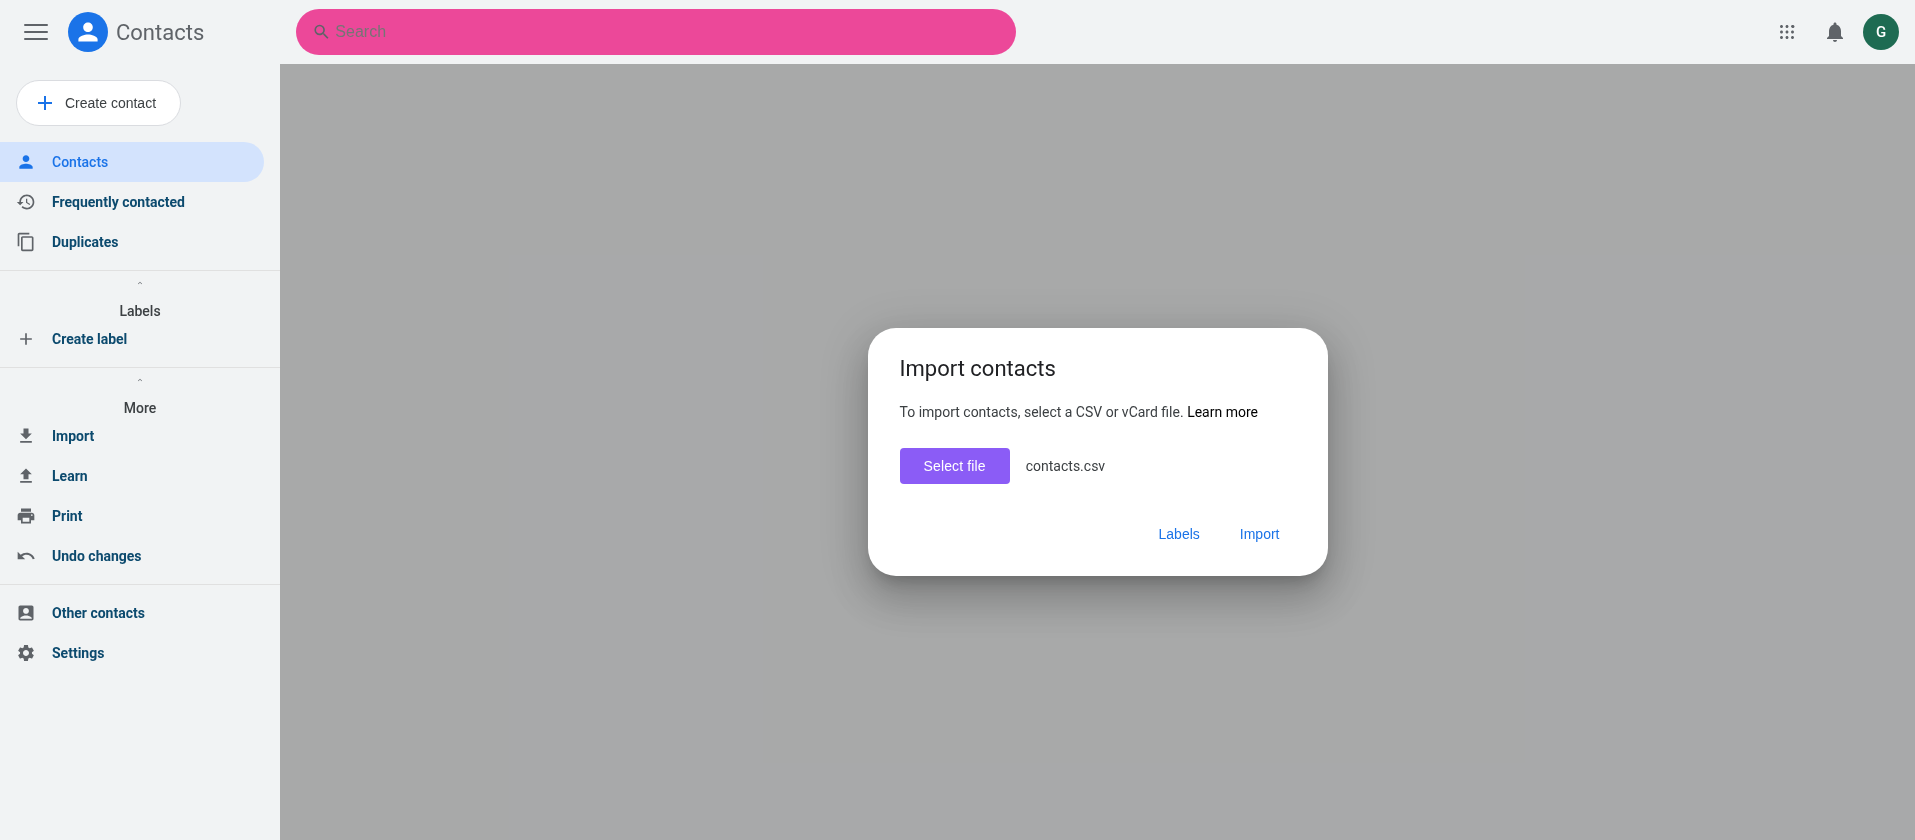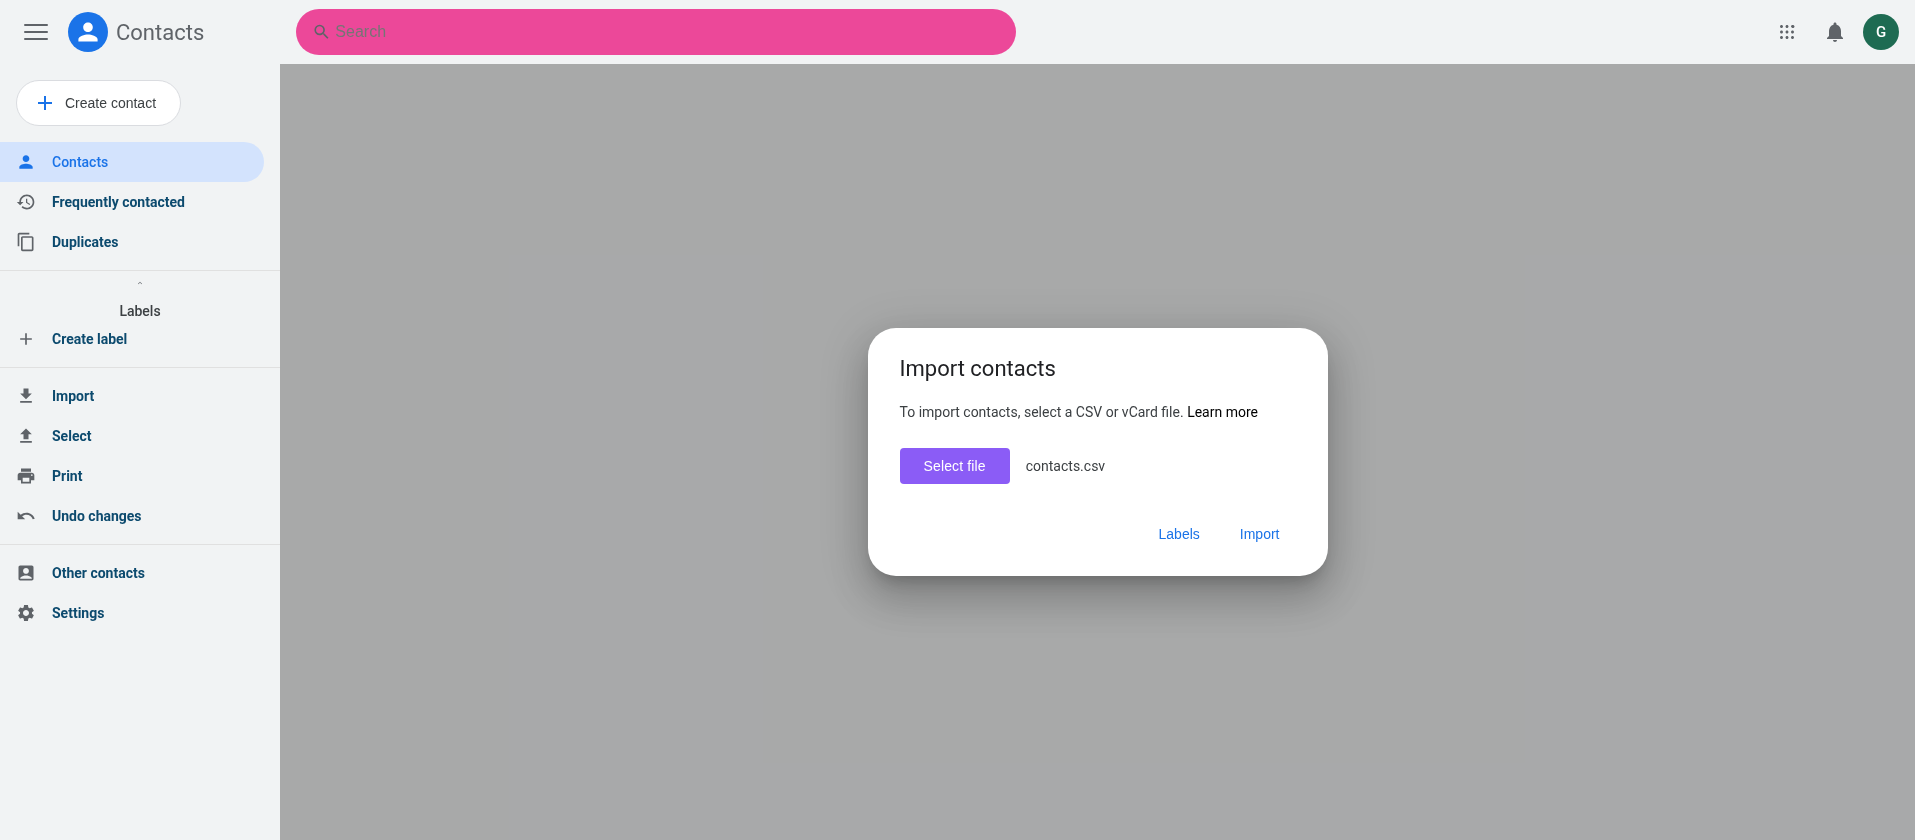--- a/index.html
+++ b/index.html
@@ -333,33 +333,39 @@
 
     <div class="nav-item">
       <svg width="20" height="20" viewBox="0 0 24 24" fill="#5f6368">
         <path d="M19 13h-6v6h-2v-6H5v-2h6V5h2v6h6v2z"></path>
       </svg>
       <span>Create label</span>
     </div>
 
     <div class="divider"></div>
 
+    <div class="nav-section-header">
+      <svg width="20" height="20" viewBox="0 0 24 24" fill="#5f6368">
+        <path d="M7.41 15.41L12 10.83l4.59 4.58L18 14l-6-6-6 6z"></path>
+      </svg>
+      <span>More</span>
+    </div>
 
     <div class="nav-item">
       <svg width="20" height="20" viewBox="0 0 24 24" fill="#5f6368">
         <path d="M19 9h-4V3H9v6H5l7 7 7-7zM5 18v2h14v-2H5z"></path>
       </svg>
       <span>Import</span>
     </div>
 
     <div class="nav-item">
       <svg width="20" height="20" viewBox="0 0 24 24" fill="#5f6368">
         <path d="M9 16h6v-6h4l-7-7-7 7h4zm-4 2h14v2H5z"></path>
       </svg>
-      <span>Select</span>
+      <span>Learn</span>
     </div>
 
     <div class="nav-item">
       <svg width="20" height="20" viewBox="0 0 24 24" fill="#5f6368">
         <path d="M19 8H5c-1.66 0-3 1.34-3 3v6h4v4h12v-4h4v-6c0-1.66-1.34-3-3-3zm-3 11H8v-5h8v5zm3-7c-.55 0-1-.45-1-1s.45-1 1-1 1 .45 1 1-.45 1-1 1zm-1-9H6v4h12V3z"></path>
       </svg>
       <span>Print</span>
     </div>
 
     <div class="nav-item">

